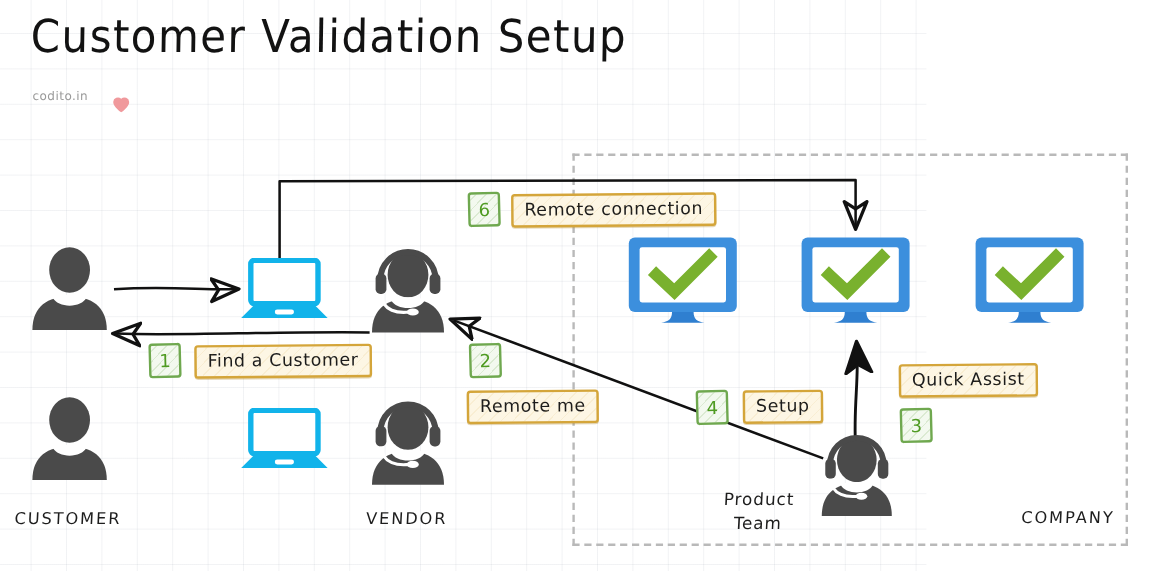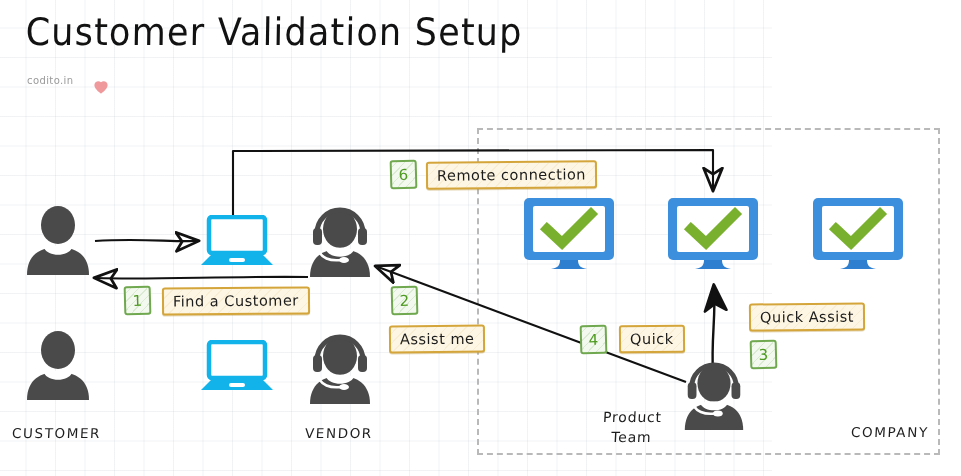--- a/index.html
+++ b/index.html
@@ -254,25 +254,25 @@
   <div class="abs callout" style="left:426px;top:161px;height:28px;">Remote connection</div>
 
   <div class="badge" style="left:124px;top:286px;">
     <span>1</span>
   </div>
   <div class="abs callout" style="left:162px;top:287px;height:28px;">Find a Customer</div>
 
   <div class="badge" style="left:391px;top:286px;">
     <span>2</span>
   </div>
-  <div class="abs callout" style="left:389px;top:325px;height:28px;">Assist me</div>
+  <div class="abs callout" style="left:389px;top:325px;height:28px;">Remote me</div>
 
   <div class="badge" style="left:580px;top:325px;">
     <span>4</span>
   </div>
-  <div class="abs callout" style="left:619px;top:325px;height:28px;">Quick</div>
+  <div class="abs callout" style="left:619px;top:325px;height:28px;">Setup</div>
 
   <div class="abs callout" style="left:749px;top:303px;height:28px;">Quick Assist</div>
   <div class="badge" style="left:750px;top:340px;">
     <span>3</span>
   </div>
 
 </div>
 
 </body></html>

